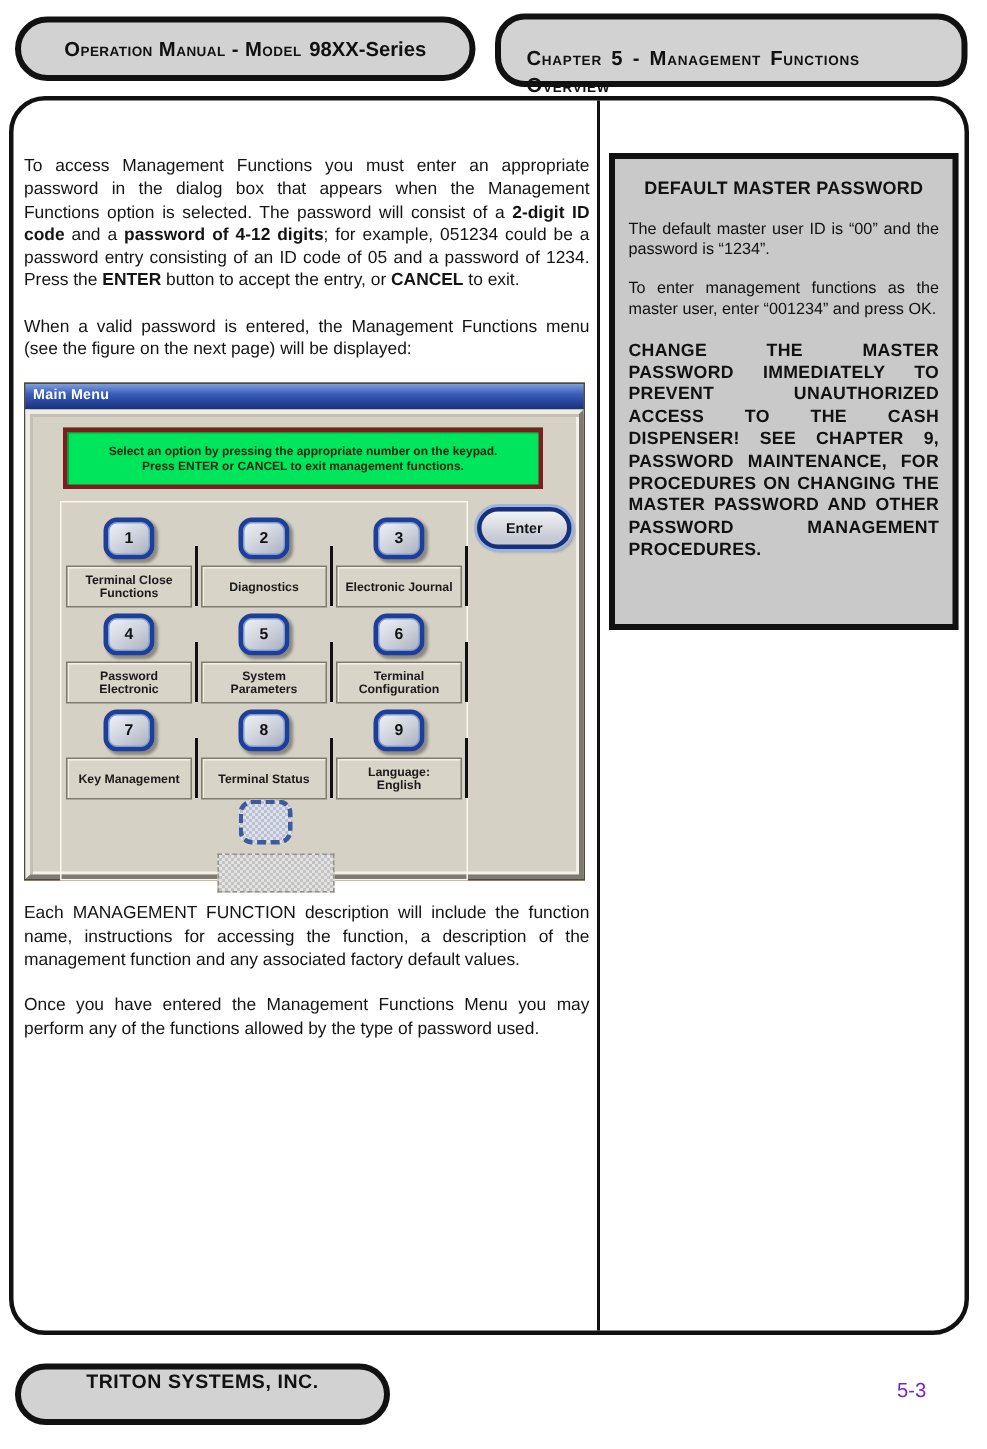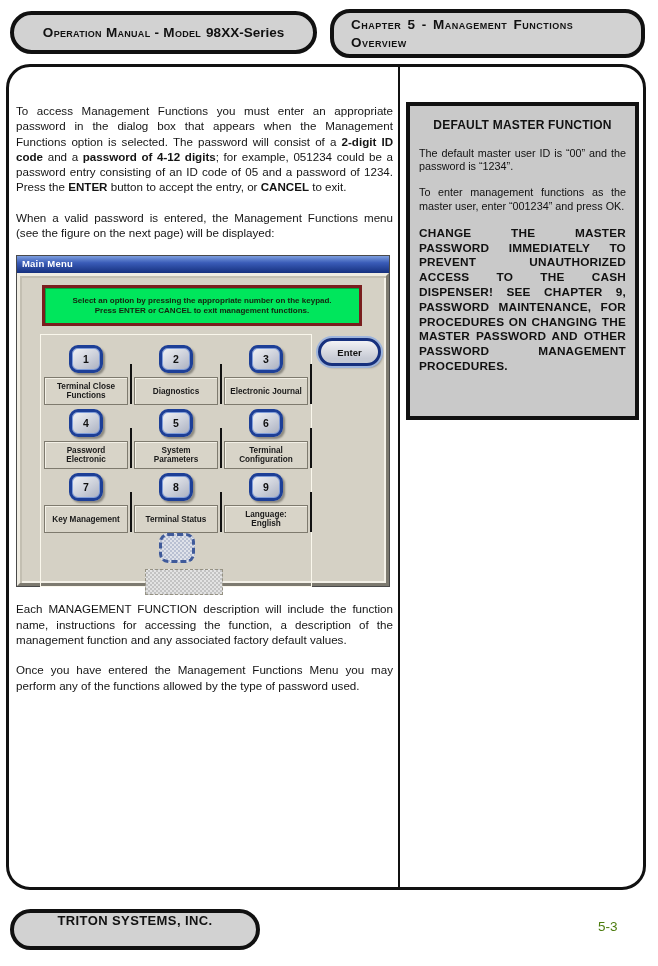--- a/index.html
+++ b/index.html
@@ -20,21 +20,21 @@
     display: flex; align-items: center; justify-content: center;
     font-weight: bold; font-size: 13.5px; white-space: nowrap;
   }
   .sc { font-variant: small-caps; letter-spacing: .3px; }
   .pill-left .model { margin-left: 5px; }
 
   .chapter-box {
     position: absolute; left: 330px; top: 9px;
     width: 315px; height: 49px;
     background: #d2d2d2; border: 4px solid #111; border-radius: 20px;
-    padding: 3px 14px 0 17px;
+    padding: 17px 14px 0 17px;
     font-weight: bold; font-size: 13.5px;
     font-variant: small-caps; letter-spacing: .5px; word-spacing: 2px;
     line-height: 18px;
   }
 
   
   .content-frame {
     position: absolute; left: 6px; top: 64px;
     width: 640px; height: 826px;
     border: 3px solid #111; border-radius: 24px;
@@ -153,21 +153,21 @@
   
   .pill-footer {
     position: absolute; left: 10px; top: 909px;
     width: 250px; height: 41px;
     background: #d2d2d2; border: 4px solid #111; border-radius: 23px;
     display: flex; align-items: flex-start; justify-content: center;
     font-weight: bold; font-size: 13px; letter-spacing: .4px;
   }
   .page-num {
     position: absolute; left: 598px; top: 919px;
-    font-size: 13.5px; color: #4d7c0f;
+    font-size: 13.5px; color: #6d28d9;
   }
 </style>
 </head>
 <body>
 
 <div class="pill-left">
   <span class="sc">Operation Manual - Model</span>
   <span class="model">98XX-Series</span>
 </div>
 <div class="chapter-box">
@@ -240,21 +240,21 @@
 
         <div class="enter-btn">Enter</div>
       </div>
     </div>
 
     <p class="body-text">Each MANAGEMENT FUNCTION description will include the function name, instructions for accessing the function, a description of the management function and any associated factory default values.</p>
     <p class="body-text">Once you have entered the Management Functions Menu you may perform any of the functions allowed by the type of password used.</p>
   </div>
 
   <div class="note-box">
-    <div class="note-title">DEFAULT MASTER FUNCTION</div>
+    <div class="note-title">DEFAULT MASTER PASSWORD</div>
     <p class="note-para">The default master user ID is “00” and the password is “1234”.</p>
     <p class="note-para">To enter management functions as the master user, enter “001234” and press OK.</p>
     <p class="note-warning">CHANGE THE MASTER PASSWORD IMMEDIATELY TO PREVENT UNAUTHORIZED ACCESS TO THE CASH DISPENSER! SEE CHAPTER 9, PASSWORD MAINTENANCE, FOR PROCEDURES ON CHANGING THE MASTER PASSWORD AND OTHER PASSWORD MANAGEMENT PROCEDURES.</p>
   </div>
 </div>
 
 <div class="pill-footer">
   <span>TRITON SYSTEMS, INC.</span>
 </div>
 <div class="page-num">5-3</div>

